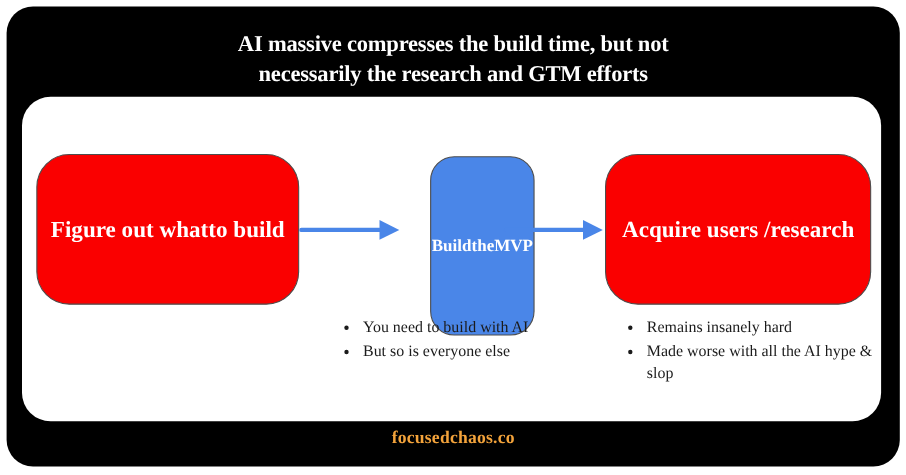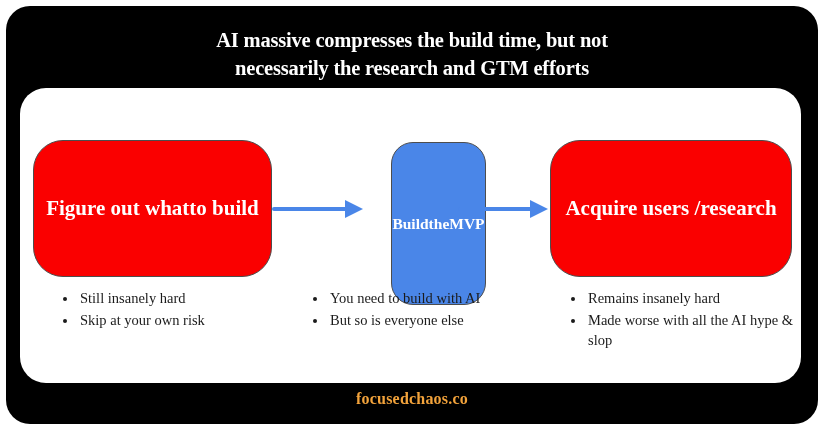--- a/index.html
+++ b/index.html
@@ -84,24 +84,20 @@
       </div>
 
       <div class="arrow-line a2"></div>
       <div class="arrow-head a2h"></div>
 
       <div class="box red box3">
         <div>Acquire users /</div>
         <div>research</div>
       </div>
 
-      <ul class="notes n1">
-        <li>Still insanely hard</li>
-        <li>Skip at your own risk</li>
-      </ul>
 
       <ul class="notes n2">
         <li>You need to build with AI</li>
         <li>But so is everyone else</li>
       </ul>
 
       <ul class="notes n3">
         <li>Remains insanely hard</li>
         <li>Made worse with all the AI hype &amp; slop</li>
       </ul>

